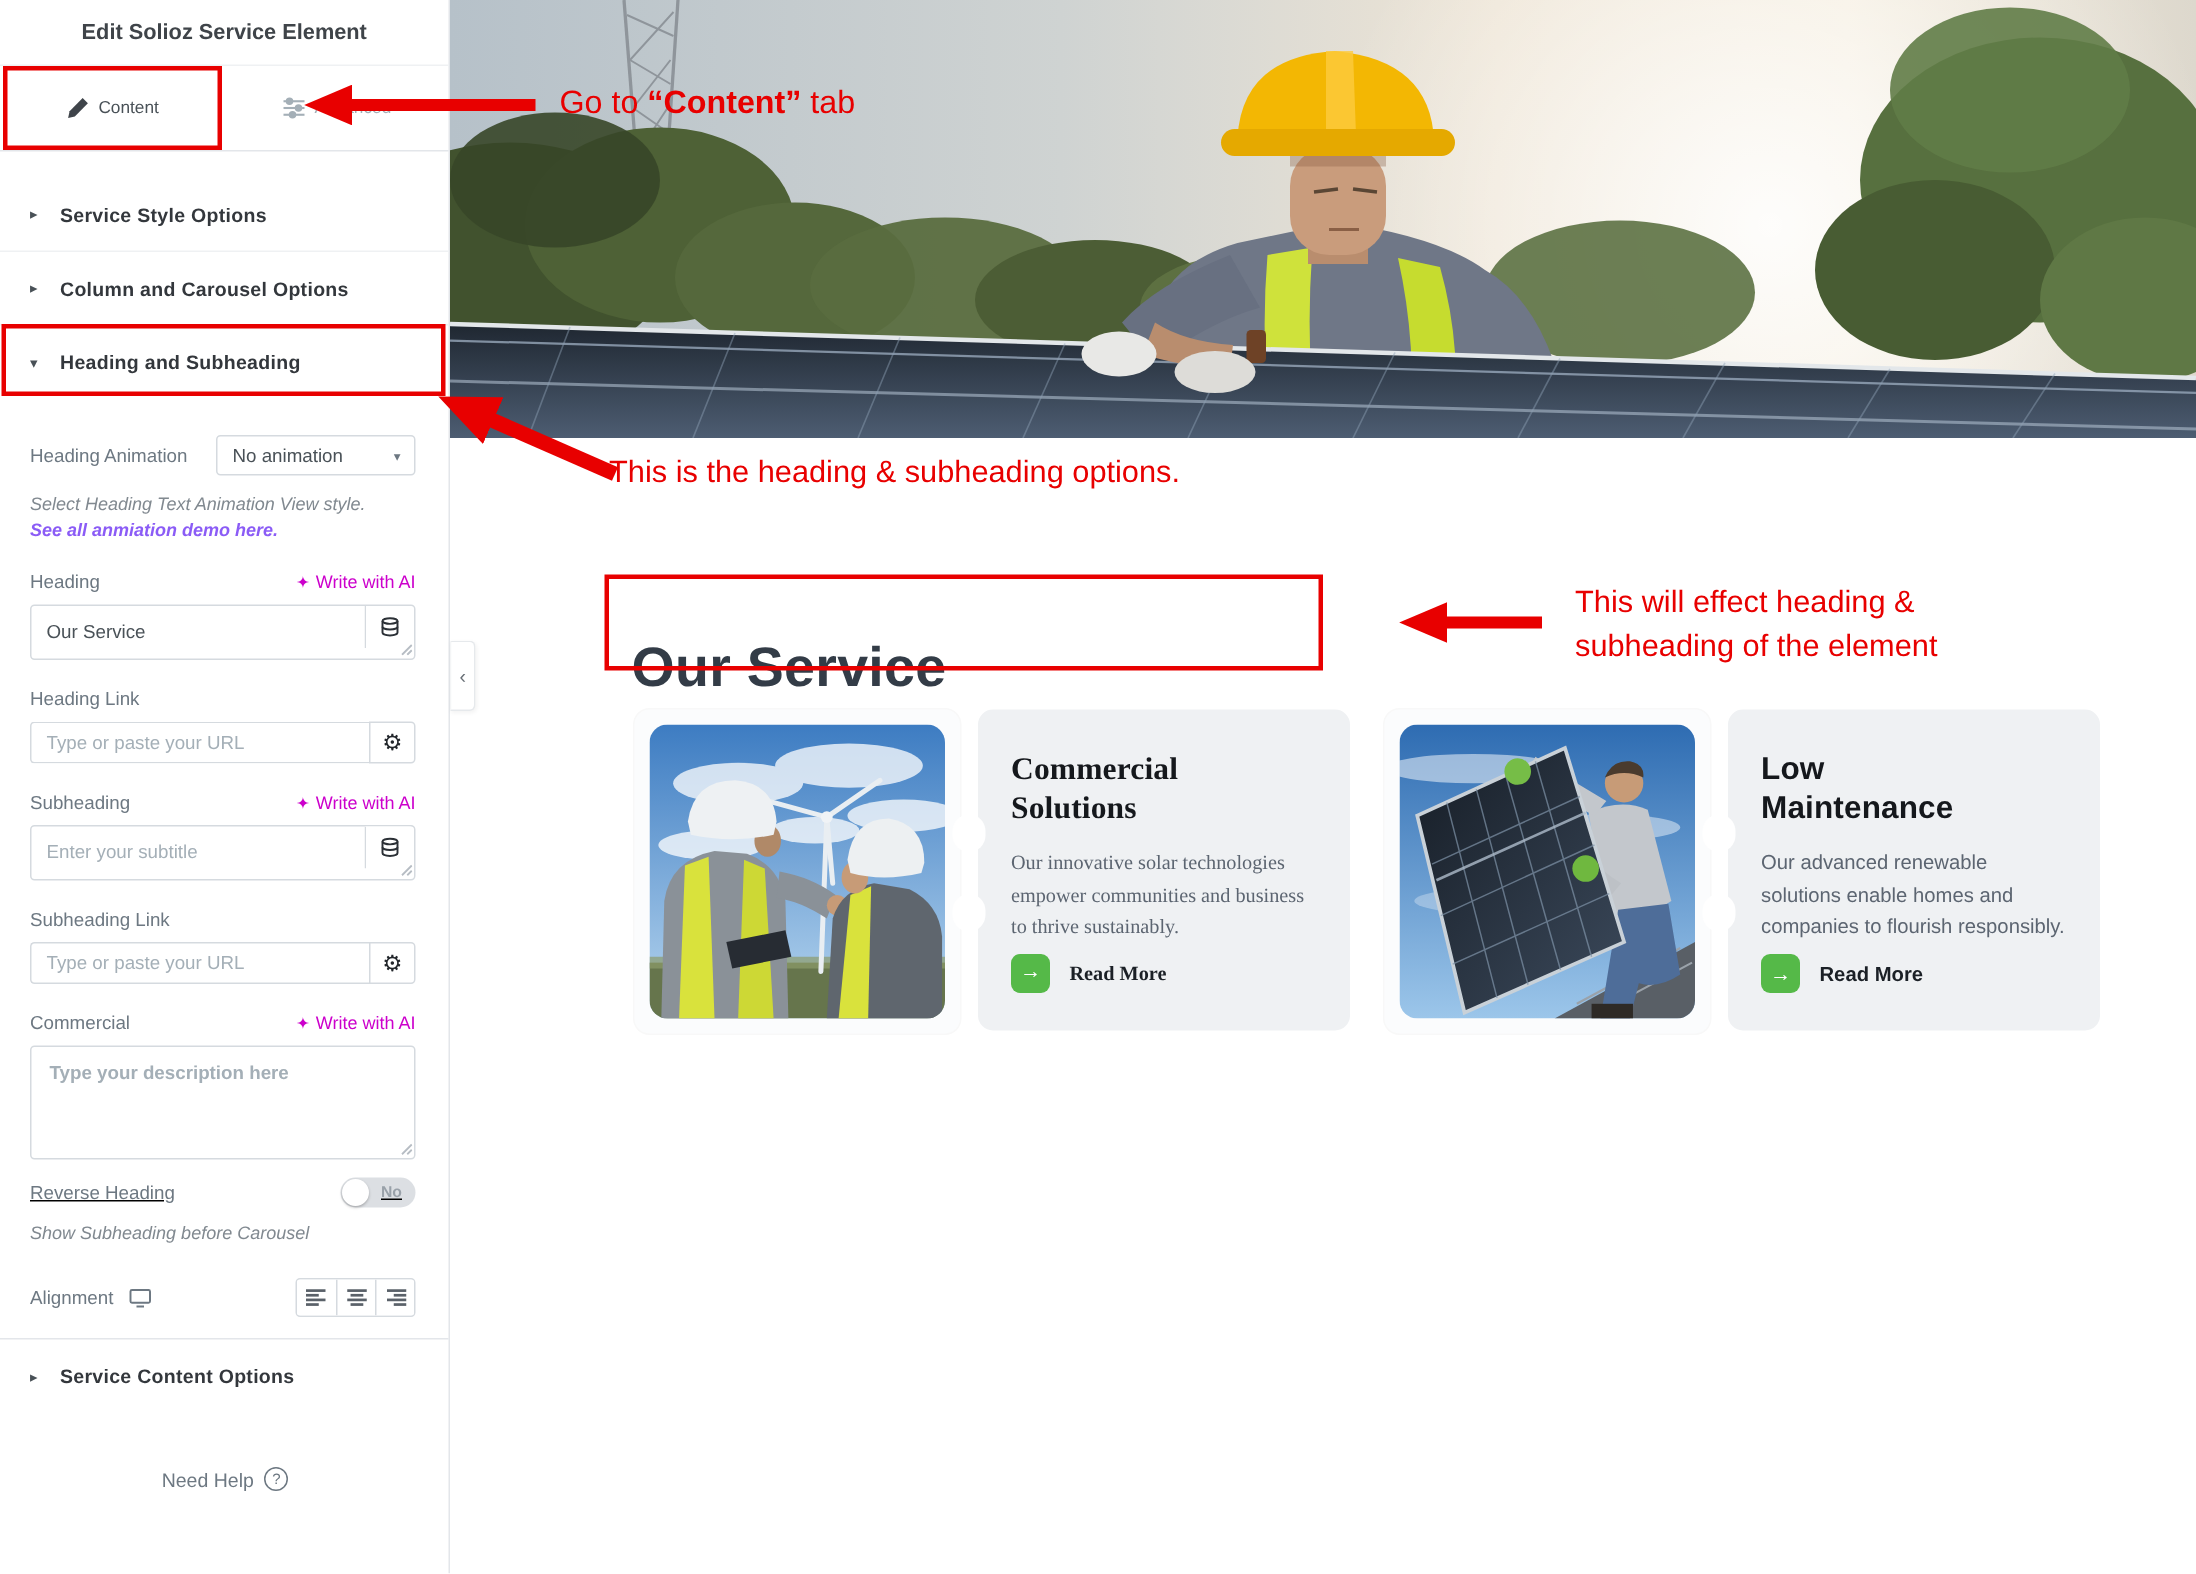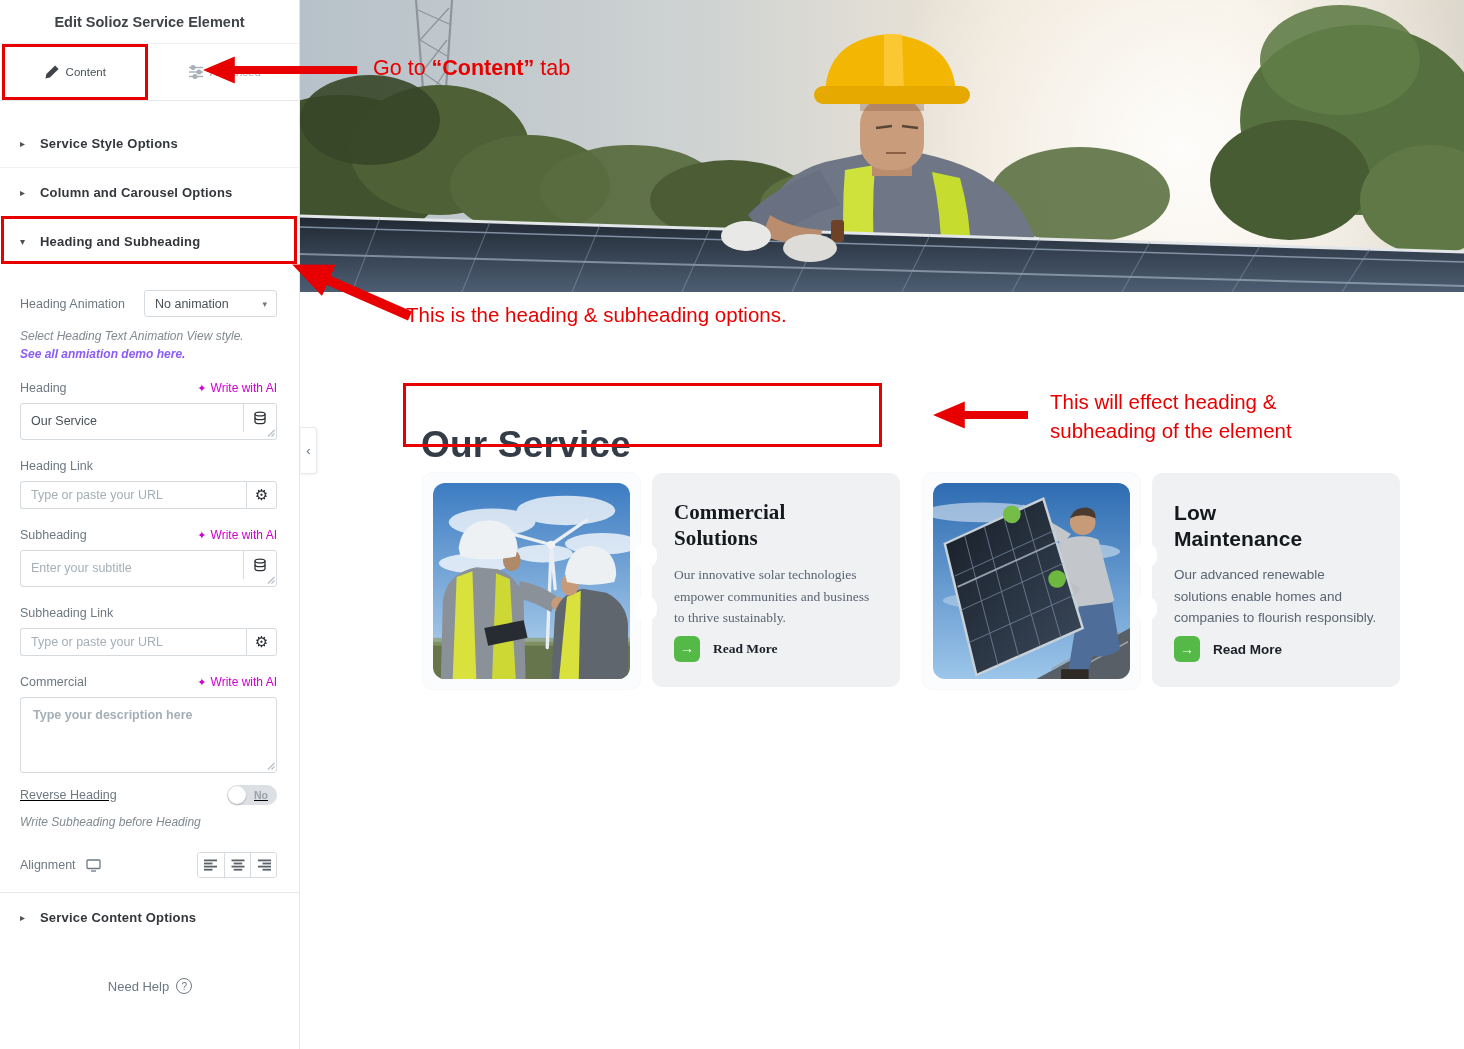--- a/index.html
+++ b/index.html
@@ -252,21 +252,21 @@
         </svg>
       </div>
 
       <div class="row mt24">
         <span class="lbl12">Reverse Heading</span>
         <div class="toggle">
           <span class="knob"></span>
           <span class="tstate">No</span>
         </div>
       </div>
-      <div class="help" style="margin-top:10px;">Write Subheading before Heading</div>
+      <div class="help" style="margin-top:10px;">Show Subheading before Carousel</div>
 
       <div class="row mt22">
         <span class="align-left-group">
           <span class="lbl12">Alignment</span>
           <svg width="15" height="13" viewBox="0 0 15 13">
             <rect x="1" y="1" width="13" height="8.5" rx="1" fill="none" stroke="#6d7882" stroke-width="1.3"></rect>
             <path d="M5 12 h5" stroke="#6d7882" stroke-width="1.3"></path>
           </svg>
         </span>
         <div class="align-group">

